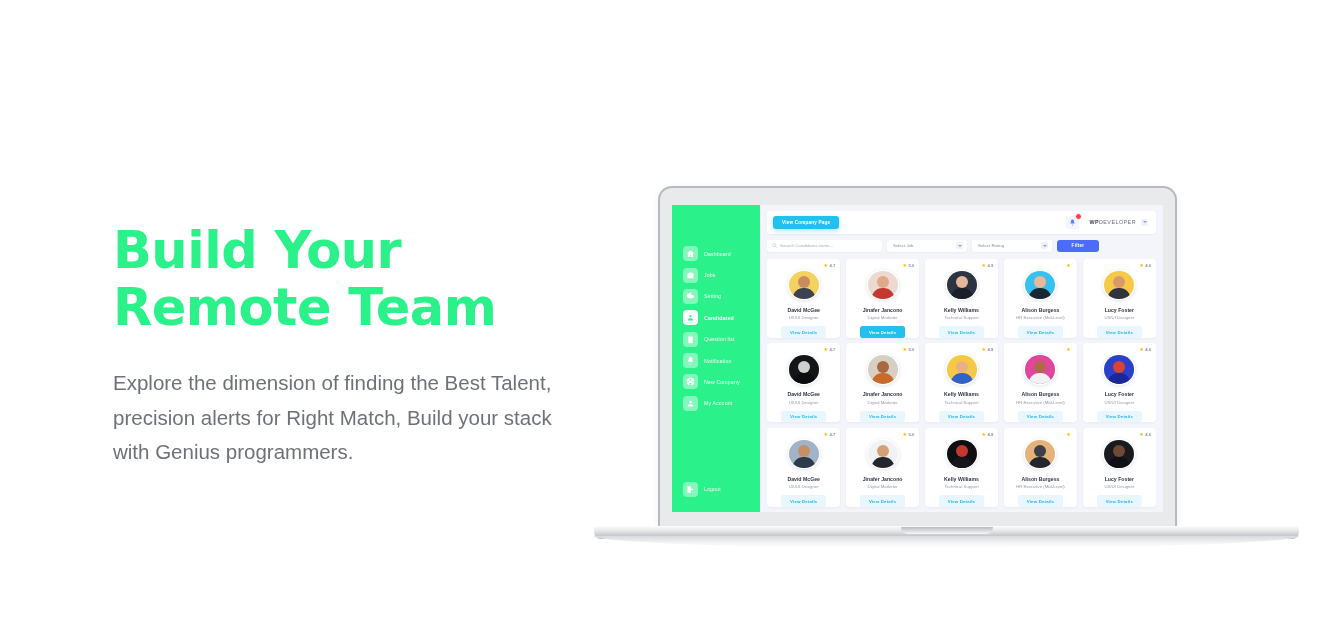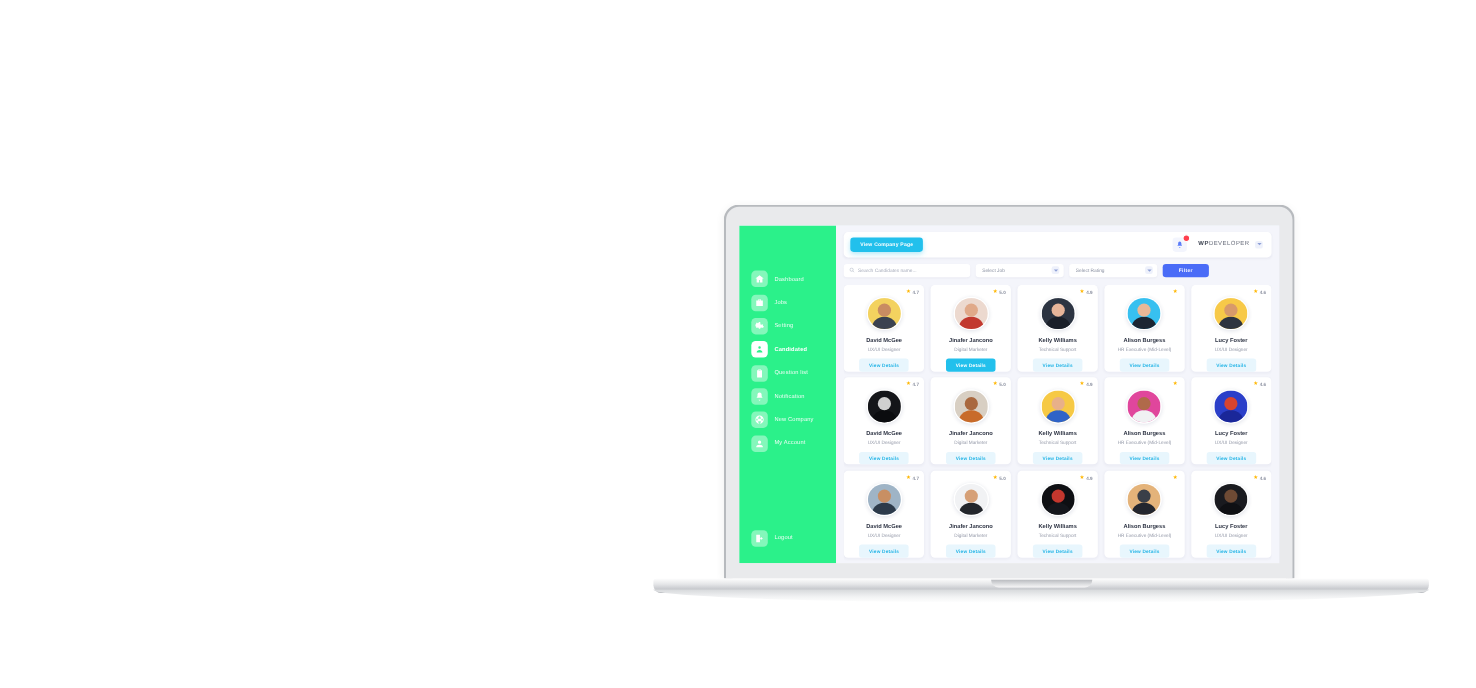--- a/index.html
+++ b/index.html
@@ -185,20 +185,24 @@
     border: none; border-radius: 2.5px; font-size: 4.3px; font-weight: 700;
     padding: 3.4px 9px; letter-spacing: .2px; white-space: nowrap;
   }
   .btn-view.solid { background: #22c0ec; color: #ffffff; }
 </style>
 </head>
 <body>
 
 <div class="page">
 
+  <div class="hero">
+    <div class="hero-title">Build Your Remote Team</div>
+    <div class="hero-body">Explore the dimension of finding the Best Talent, precision alerts for Right Match, Build your stack with Genius programmers.</div>
+  </div>
 
   <div class="laptop">
     <div class="lid">
       <div class="screen">
         <div class="app">
 
           <div class="sidebar" id="sidebar-nav">
               <div class="nav-item">
                 <span class="nav-ico">
                   <svg viewBox="0 0 24 24">

